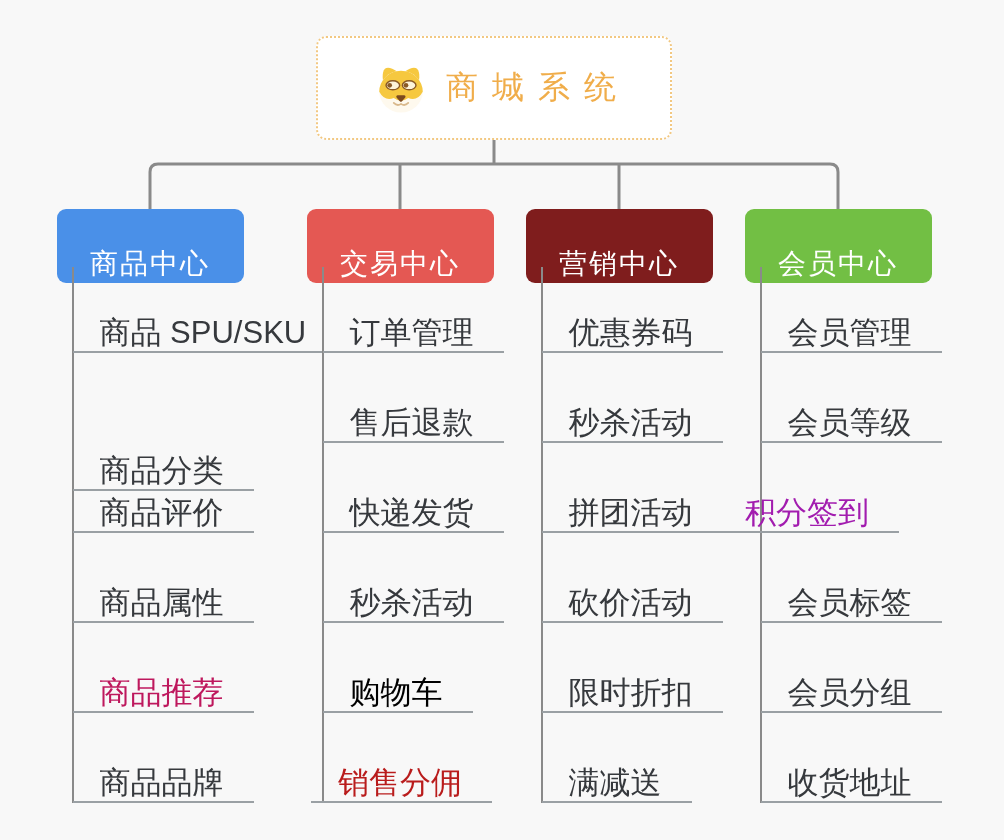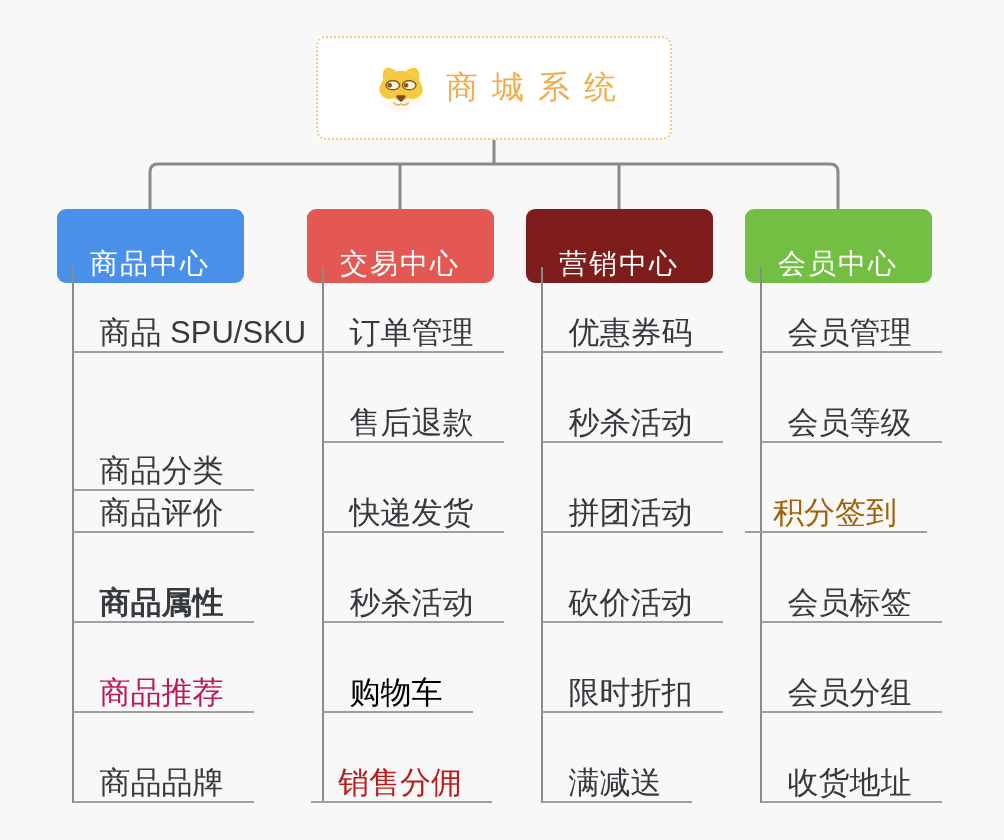--- a/index.html
+++ b/index.html
@@ -78,21 +78,21 @@
   </div>
 
   <div id="branches">
       <div class="branch-node" style="left: 56.5px; top: 209px; background: rgb(74, 144, 232);">
         <span>商品中心</span>
       </div>
       <div class="branch-vline" style="left: 71.5px; top: 267px; height: 536px;"></div>
       <div class="leaf" style="left: 72.5px; top: 318px; border-bottom-color: rgb(154, 160, 164); color: rgb(54, 57, 61);">商品 SPU/SKU</div>
       <div class="leaf" style="left: 72.5px; top: 408px; border-bottom-color: rgb(154, 160, 164); color: rgb(54, 57, 61); margin-top: 48px;">商品分类</div>
       <div class="leaf" style="left: 72.5px; top: 498px; border-bottom-color: rgb(154, 160, 164); color: rgb(54, 57, 61);">商品评价</div>
-      <div class="leaf" style="left: 72.5px; top: 588px; border-bottom-color: rgb(154, 160, 164); color: rgb(54, 57, 61); font-weight: bold;">商品属性</div>
+      <div class="leaf" style="left: 72.5px; top: 588px; border-bottom-color: rgb(154, 160, 164); color: rgb(54, 57, 61);">商品属性</div>
       <div class="leaf" style="left: 72.5px; top: 678px; border-bottom-color: rgb(154, 160, 164); color: #be185d;">商品推荐</div>
       <div class="leaf" style="left: 72.5px; top: 768px; border-bottom-color: rgb(154, 160, 164); color: rgb(54, 57, 61);">商品品牌</div>
       <div class="branch-node" style="left: 306.5px; top: 209px; background: rgb(228, 88, 83);">
         <span>交易中心</span>
       </div>
       <div class="branch-vline" style="left: 321.5px; top: 267px; height: 536px;"></div>
       <div class="leaf" style="left: 322.5px; top: 318px; border-bottom-color: rgb(154, 160, 164); color: rgb(54, 57, 61);">订单管理</div>
       <div class="leaf" style="left: 322.5px; top: 408px; border-bottom-color: rgb(154, 160, 164); color: rgb(54, 57, 61);">售后退款</div>
       <div class="leaf" style="left: 322.5px; top: 498px; border-bottom-color: rgb(154, 160, 164); color: rgb(54, 57, 61);">快递发货</div>
       <div class="leaf" style="left: 322.5px; top: 588px; border-bottom-color: rgb(154, 160, 164); color: rgb(54, 57, 61);">秒杀活动</div>
@@ -107,18 +107,18 @@
       <div class="leaf" style="left: 541.5px; top: 498px; border-bottom-color: rgb(154, 160, 164); color: rgb(54, 57, 61);">拼团活动</div>
       <div class="leaf" style="left: 541.5px; top: 588px; border-bottom-color: rgb(154, 160, 164); color: rgb(54, 57, 61);">砍价活动</div>
       <div class="leaf" style="left: 541.5px; top: 678px; border-bottom-color: rgb(154, 160, 164); color: rgb(54, 57, 61);">限时折扣</div>
       <div class="leaf" style="left: 541.5px; top: 768px; border-bottom-color: rgb(154, 160, 164); color: rgb(54, 57, 61);">满减送</div>
       <div class="branch-node" style="left: 744.5px; top: 209px; background: rgb(114, 191, 68);">
         <span>会员中心</span>
       </div>
       <div class="branch-vline" style="left: 759.5px; top: 267px; height: 536px;"></div>
       <div class="leaf" style="left: 760.5px; top: 318px; border-bottom-color: rgb(154, 160, 164); color: rgb(54, 57, 61);">会员管理</div>
       <div class="leaf" style="left: 760.5px; top: 408px; border-bottom-color: rgb(154, 160, 164); color: rgb(54, 57, 61);">会员等级</div>
-      <div class="leaf" style="left: 745px; top: 498px; border-bottom-color: rgb(154, 160, 164); color: #a16207; padding-left: 28px;">积分签到</div>
+      <div class="leaf" style="left: 717px; top: 498px; border-bottom-color: rgb(154, 160, 164); color: #a21caf; padding-left: 28px;">积分签到</div>
       <div class="leaf" style="left: 760.5px; top: 588px; border-bottom-color: rgb(154, 160, 164); color: rgb(54, 57, 61);">会员标签</div>
       <div class="leaf" style="left: 760.5px; top: 678px; border-bottom-color: rgb(154, 160, 164); color: rgb(54, 57, 61);">会员分组</div>
       <div class="leaf" style="left: 760.5px; top: 768px; border-bottom-color: rgb(154, 160, 164); color: rgb(54, 57, 61);">收货地址</div>
     </div>
 </div>
 
 </body></html>

